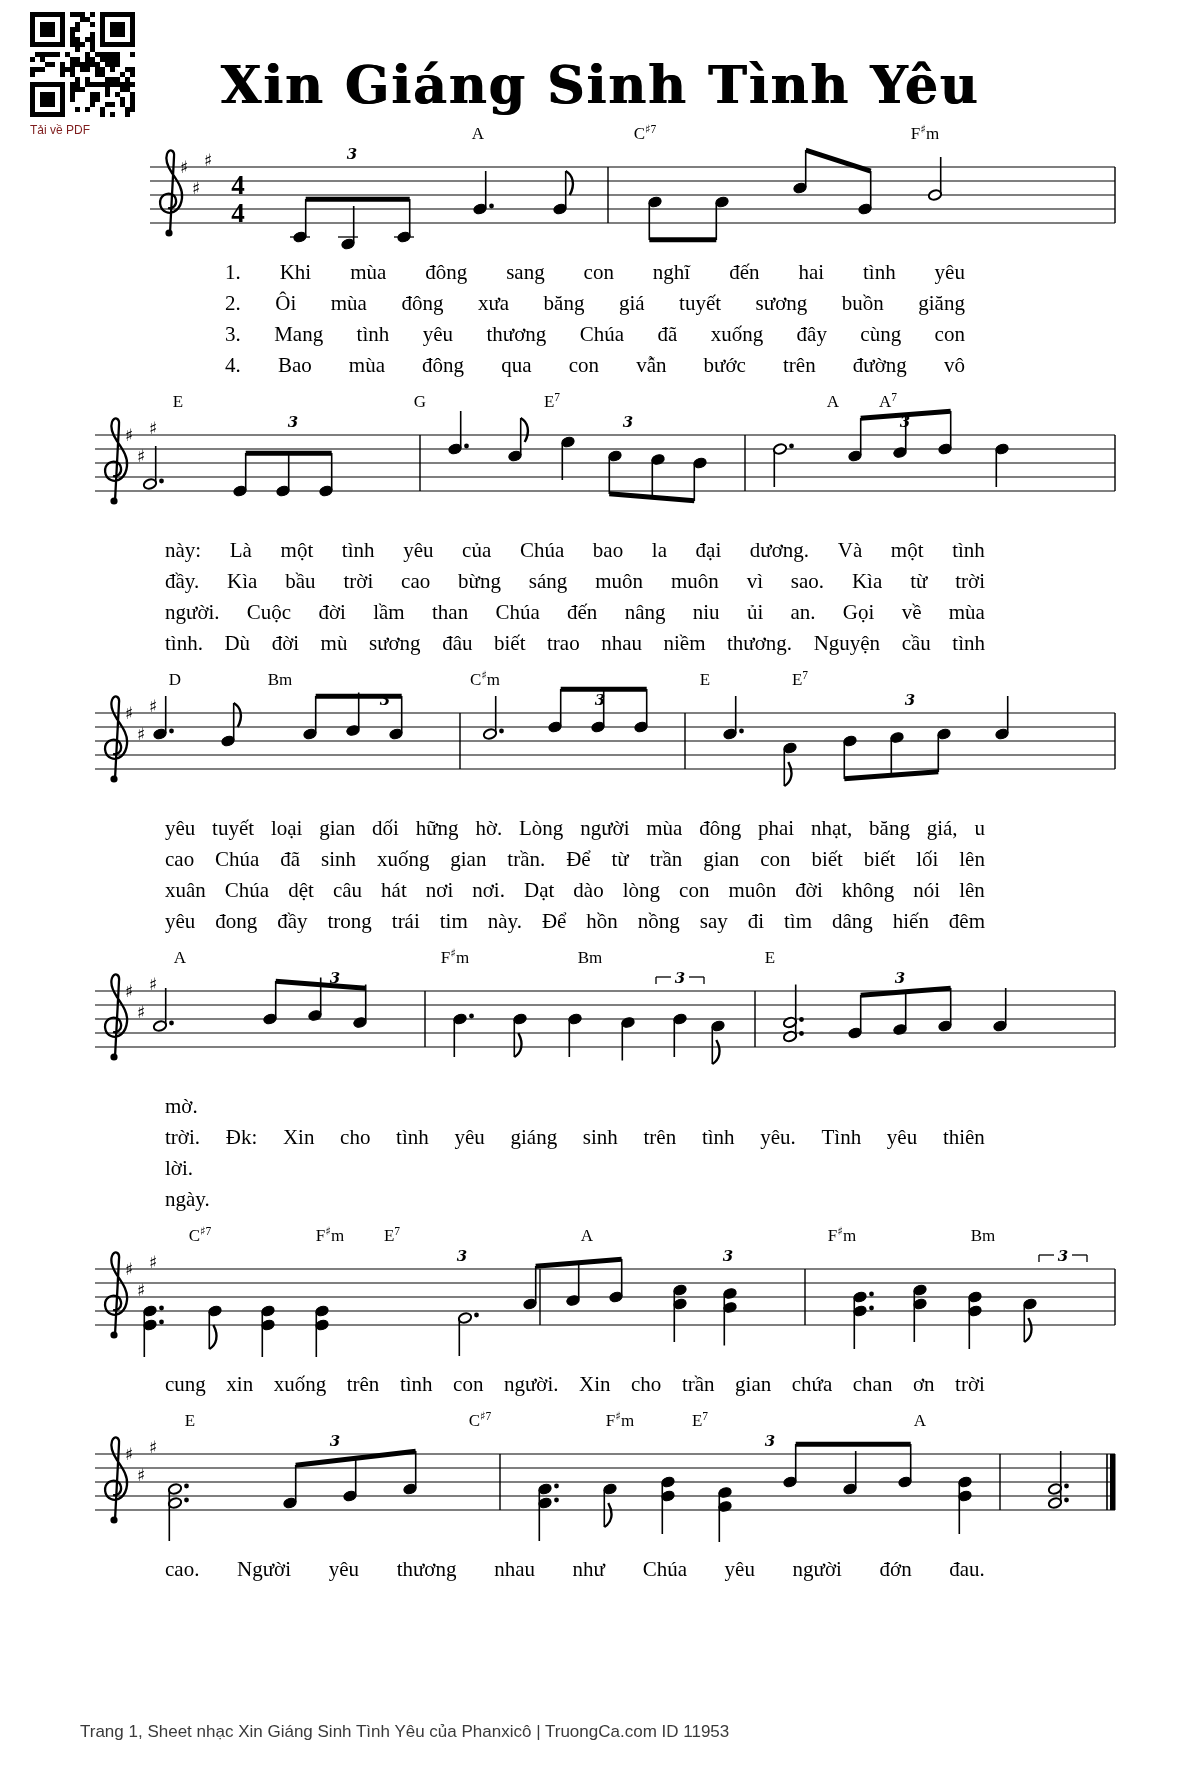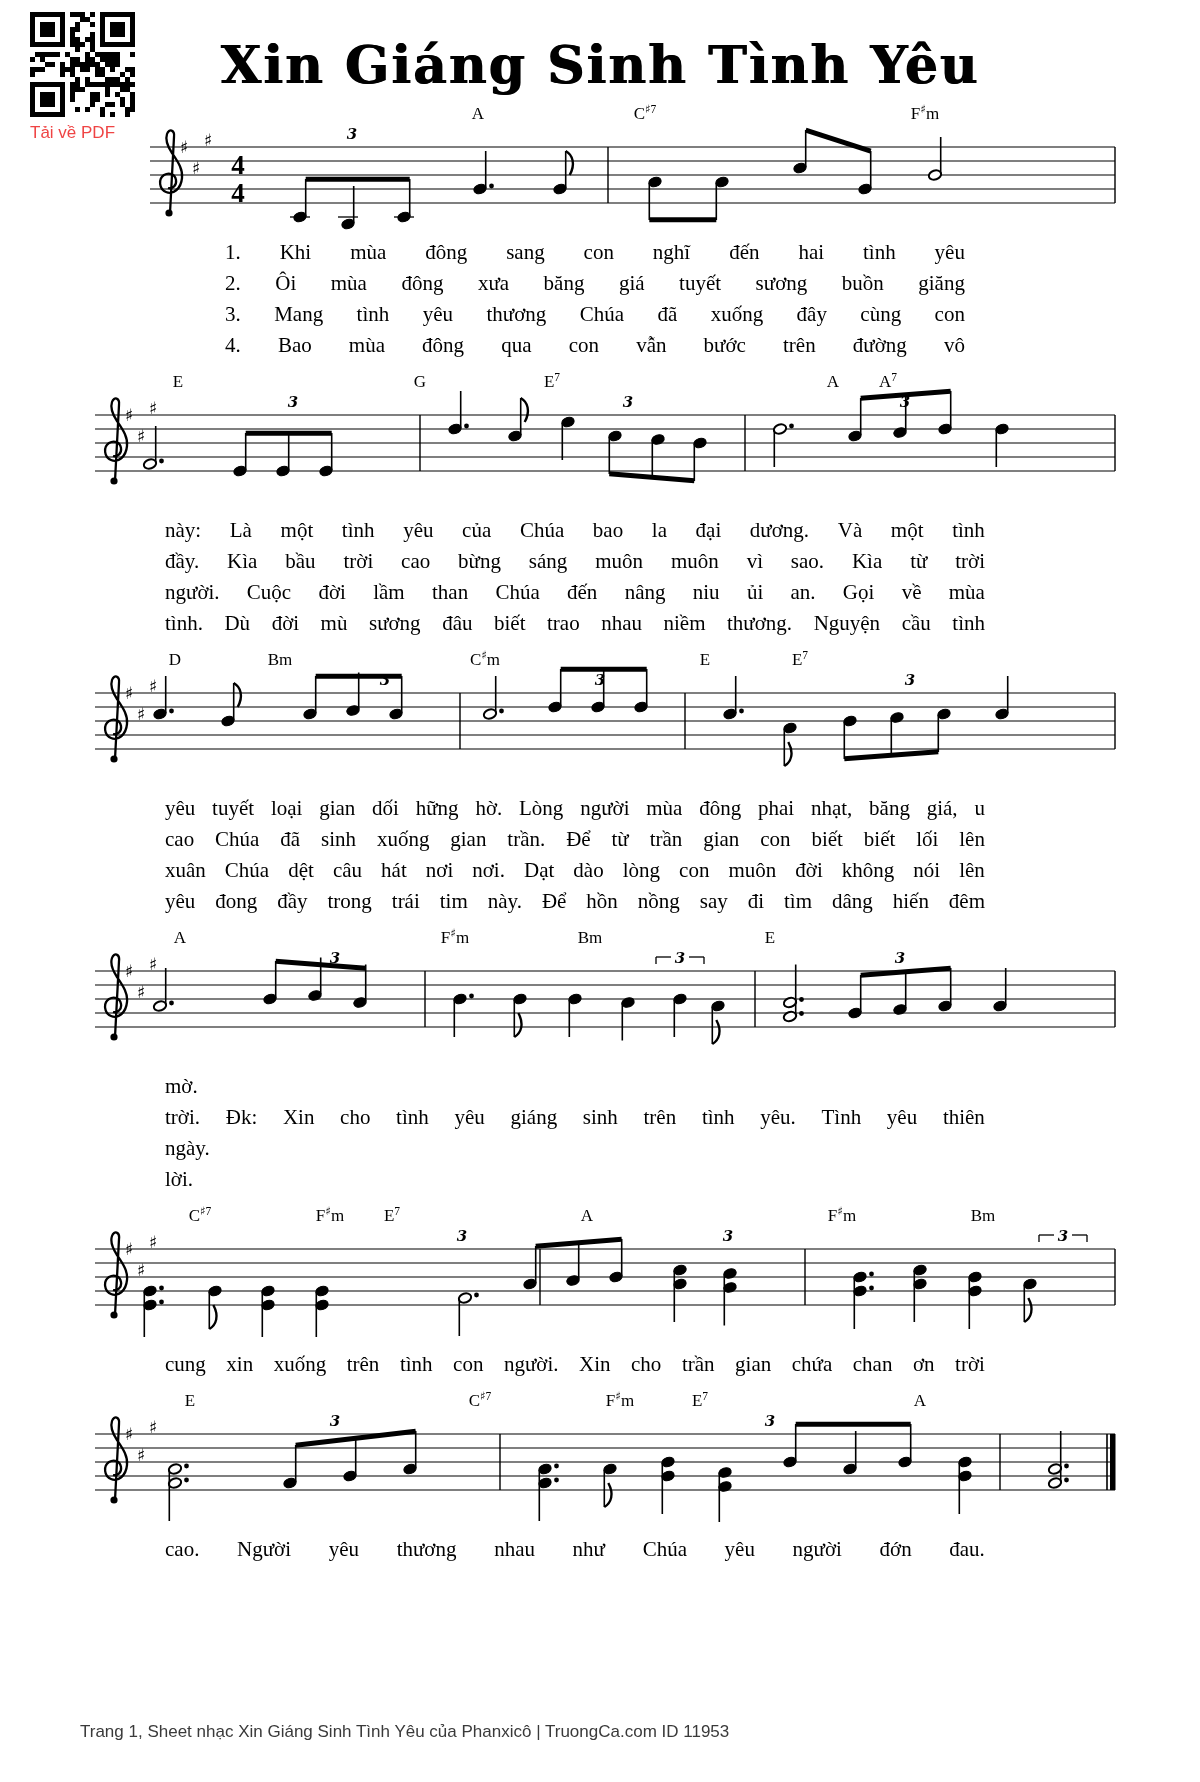--- a/index.html
+++ b/index.html
@@ -4,23 +4,23 @@
 <style>
   html,body{margin:0;padding:0;background:#e8e8e8;}
   .page{
     position:relative; width:1200px; height:1782px; background:#ffffff;
     font-family:"Liberation Serif", serif; color:#000; overflow:hidden;
     margin:0 auto;
   }
   
   .qr-wrap{position:absolute; left:30px; top:12px; width:120px; text-align:left;}
   .qr{display:block; width:105px; height:105px;}
-  .qr-label{font-family:"Liberation Sans",sans-serif; font-size:17px; margin-top:6px; color:#ef4444;}
+  .qr-label{font-family:"Liberation Sans",sans-serif; font-size:12px; margin-top:6px; color:#7f1d1d;}
   .title{
-    padding-top:36px; text-align:center;
+    padding-top:56px; text-align:center;
     font-family:"DejaVu Serif", serif; font-weight:bold; font-size:52px;
     letter-spacing:2px; line-height:1.1;
     text-shadow:1px 0 0 #000;
   }
   .composer{
     text-align:right; margin:14px 225px 0 0;
     font-family:"Liberation Sans",sans-serif; font-weight:bold; font-size:20px;
   }
   
   .system{display:block; margin:10px 0 0 85px;}
@@ -725,24 +725,24 @@
           <span>giáng</span>
           <span>sinh</span>
           <span>trên</span>
           <span>tình</span>
           <span>yêu.</span>
           <span>Tình</span>
           <span>yêu</span>
           <span>thiên</span>
         </div>
         <div class="lyric-line single">
+          <span>lời.</span>
+        </div>
+        <div class="lyric-line single">
           <span>ngày.</span>
-        </div>
-        <div class="lyric-line single">
-          <span>lời.</span>
         </div>
       </div>
       <svg class="system" width="1045" height="132" viewBox="0 0 1045 132">
         <line x1="10" y1="44" x2="1030" y2="44" stroke="#000" stroke-width="1.1"></line>
         <line x1="10" y1="58" x2="1030" y2="58" stroke="#000" stroke-width="1.1"></line>
         <line x1="10" y1="72" x2="1030" y2="72" stroke="#000" stroke-width="1.1"></line>
         <line x1="10" y1="86" x2="1030" y2="86" stroke="#000" stroke-width="1.1"></line>
         <line x1="10" y1="100" x2="1030" y2="100" stroke="#000" stroke-width="1.1"></line>
         <g transform="translate(16,44)">
           <path d="M14,66 L18,-10 C19,-17 13,-19 11,-13 C9,-7 12,0 16,6 C22,15 27,22 26,31 C25,42 17,48 10,45 C3,42 2,32 8,28 C13,25 19,27 20,33 C21,39 16,42 12,41" stroke="#000" stroke-width="2.3" fill="none"></path>

